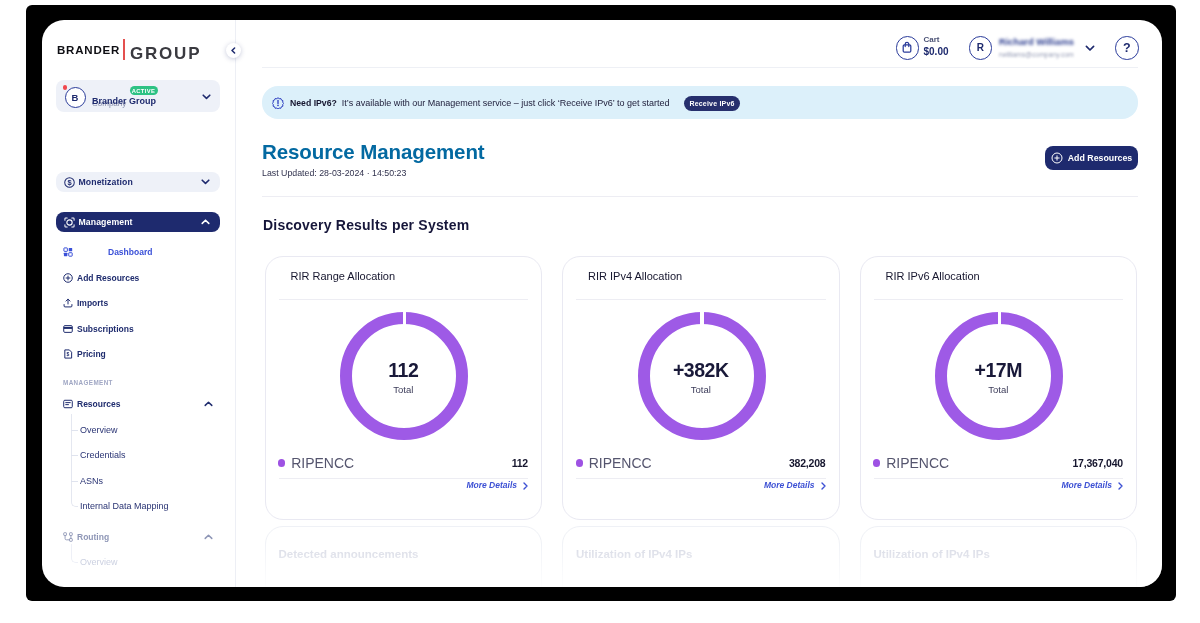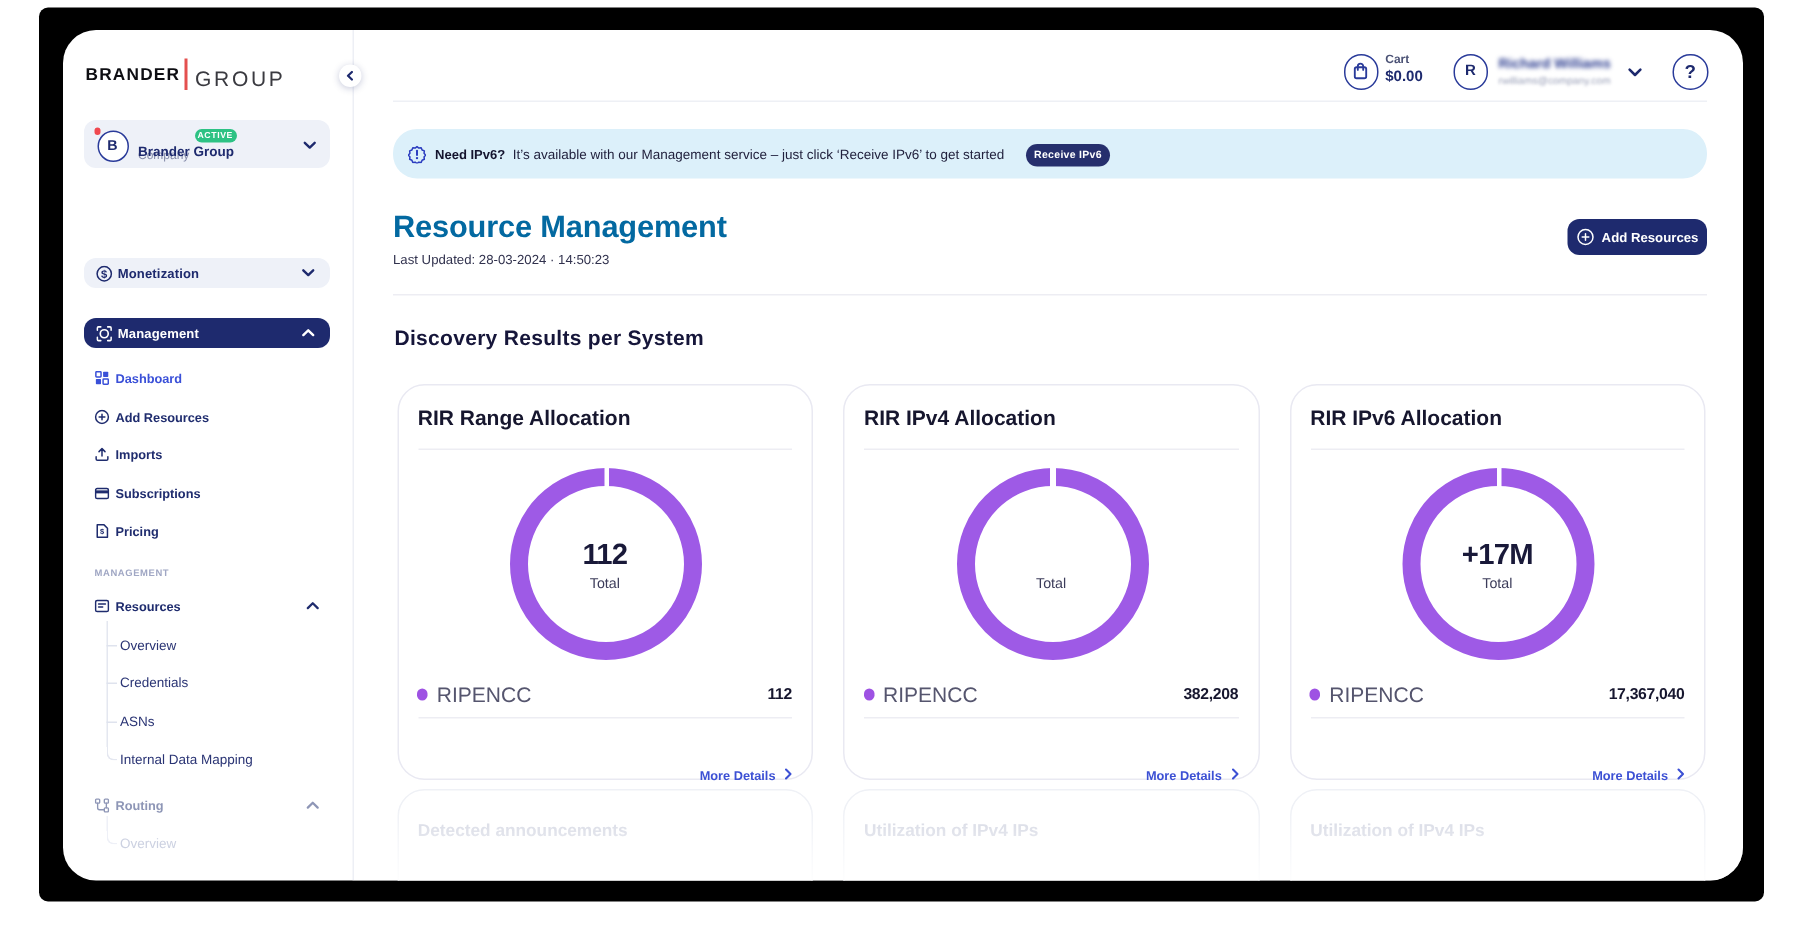--- a/index.html
+++ b/index.html
@@ -29,45 +29,45 @@
   .banner { position:absolute; left:220px; top:66px; width:876px; height:33px; border-radius:16px; background:#dcf0fa; }
   .pill { position:absolute; left:422px; top:9.5px; width:56px; height:15px; border-radius:8px; background:#262f6d; color:#fff; font-size:7px; font-weight:bold; display:flex; align-items:center; justify-content:center; letter-spacing:.2px; }
   
   .h1 { position:absolute; left:220px; top:120px; font-size:20.5px; font-weight:bold; color:#0369a1; letter-spacing:-.1px; }
   .lastupd { position:absolute; left:220px; top:147.5px; font-size:8.8px; color:#31324e; }
   .addres-btn { position:absolute; left:1003px; top:126px; width:93px; height:24px; border-radius:8px; background:#1e2a6e; color:#fff; font-size:8.8px; font-weight:bold; display:flex; align-items:center; justify-content:center; gap:5px; }
   .sec-divider { position:absolute; left:220px; top:175.5px; width:876px; height:1px; background:#ededf3; }
   .sec-title { position:absolute; left:221px; top:196.5px; font-size:14px; font-weight:bold; color:#16163a; letter-spacing:.2px; }
   
   .card { position:absolute; top:235.5px; width:277.5px; height:264px; border:1px solid #e9e9f2; border-radius:18px; background:#fff; }
-  .card .ttl { position:absolute; left:13px; top:13px; font-size:14px; font-weight:bold; color:#16162e; }
+  .card .ttl { position:absolute; left:25px; top:13px; font-size:11px; font-weight:normal; color:#16162e; }
   .card .div1 { position:absolute; left:13px; right:13px; top:42px; height:1px; background:#ededf3; }
   .donut { position:absolute; left:74.5px; top:55.5px; width:128px; height:128px; border:12.5px solid #9e5ae6; border-radius:50%; }
   .notch { position:absolute; left:137px; top:55px; width:3.5px; height:15px; background:#fff; }
   .dval { position:absolute; left:0; top:102.5px; width:100%; text-align:center; font-size:19.5px; font-weight:bold; color:#191939; letter-spacing:-.5px; }
   .dtot { position:absolute; left:0; top:127px; width:100%; text-align:center; font-size:9.5px; color:#3c3c5a; }
   .legend { position:absolute; left:12.5px; right:13px; top:201px; height:11px; display:flex; align-items:center; }
   .ldot { width:7.2px; height:7.2px; border-radius:50%; background:#9e52e3; margin-right:6px; }
   .lname { font-size:14px; color:#55556e; }
   .lval { margin-left:auto; font-size:10.5px; font-weight:bold; color:#16162e; letter-spacing:-.2px; }
   .card .div2 { position:absolute; left:13px; right:13px; top:221.5px; height:1px; background:#ededf3; }
-  .more { position:absolute; right:13px; top:255px; font-size:8.5px; font-weight:bold; color:#3c50d4; display:flex; align-items:flex-start; gap:6px; }
+  .more { position:absolute; right:13px; top:223px; font-size:8.5px; font-weight:bold; color:#3c50d4; display:flex; align-items:flex-end; gap:6px;font-style:italic; }
   
   .card2 { position:absolute; top:505.5px; width:277.5px; height:120px; border:1px solid #eff1f6; border-radius:18px; background:#fff; }
   .card2 .ttl { position:absolute; left:13px; top:21px; font-size:11.5px; font-weight:bold; color:#d3d6e2; }
   .fade { position:absolute; left:194px; top:517px; width:926px; height:50px; background:linear-gradient(180deg, rgba(255,255,255,0) 0%, rgba(255,255,255,.9) 100%); pointer-events:none; }
 </style>
 </head>
 <body>
 <div class="frame">
 <div class="app">
 
   <div class="abs" style="left:15px;top:24px;font-size:11.5px;font-weight:bold;color:#0e0e13;letter-spacing:.8px;">BRANDER</div>
   <div class="abs" style="left:80.5px;top:19px;width:2.8px;height:21px;background:#e4504f;"></div>
-  <div class="abs" style="left:88px;top:24px;font-size:14px;color:#3a3a40;letter-spacing:1.8px;">GROUP</div>
+  <div class="abs" style="left:88px;top:24px;font-size:17px;color:#3a3a40;letter-spacing:1.8px;font-weight:bold;">GROUP</div>
 
   <div class="abs" style="left:14px;top:60px;width:164px;height:32px;border-radius:8px;background:#eef1f8;"></div>
   <div class="abs" style="left:20.5px;top:65px;width:4.8px;height:4.8px;border-radius:50%;background:#f0484f;z-index:2;"></div>
   <div class="circ" style="left:22.5px;top:67px;width:21px;height:21px;border-width:1.7px;">
         <span style="font-size:9.5px;font-weight:bold;color:#1e2a6e;">B</span>
       </div>
   <div class="abs" style="left:50px;top:64px;font-size:8px;color:#858ba9;margin-top:15px;">Company</div>
   <div class="abs" style="left:87.5px;top:66px;width:28px;height:9px;border-radius:5px;background:#2dc284;color:#fff;font-size:5.8px;font-weight:bold;letter-spacing:.4px;display:flex;align-items:center;justify-content:center;">ACTIVE</div>
   <div class="abs" style="left:50px;top:75.5px;font-size:9px;font-weight:bold;color:#1e2a6e;">Brander Group</div>
   <svg class="abs" style="left:160px;top:74px;" width="9" height="6" viewBox="0 0 9 6">
@@ -88,21 +88,21 @@
     <svg width="11" height="11" viewBox="0 0 12 12">
           <circle cx="6" cy="6" r="2.9" stroke="#fff" stroke-width="1.2" fill="none"></circle>
           <path d="M1 3.5 V1.8 a.8.8 0 0 1 .8-.8 H3.5 M8.5 1 h1.7 a.8.8 0 0 1 .8.8 V3.5 M11 8.5 v1.7 a.8.8 0 0 1 -.8.8 H8.5 M3.5 11 H1.8 a.8.8 0 0 1 -.8-.8 V8.5" stroke="#fff" stroke-width="1.1" fill="none" stroke-linecap="round"></path>
         </svg>
     <span class="lbl">Management</span>
     <svg class="chev" width="9" height="6" viewBox="0 0 9 6">
           <path d="M1.2 4.4 L4.5 1.2 L7.8 4.4" stroke="#fff" stroke-width="1.6" fill="none" stroke-linecap="round" stroke-linejoin="round"></path>
         </svg>
   </div>
 
-  <div class="subitem" style="top:226px;color:#3a50d8;">
+  <div class="subitem" style="top:226px;color:#3a50d8;gap:31px;">
     <svg width="10" height="10" viewBox="0 0 11 11">
           <rect x="1" y="1" width="3.8" height="3.8" rx="0.5" stroke="#3a50d8" stroke-width="1.1" fill="none"></rect>
           <rect x="6.3" y="1" width="3.8" height="3.8" rx="0.5" fill="#3a50d8"></rect>
           <rect x="1" y="6.3" width="3.8" height="3.8" rx="0.5" fill="#3a50d8"></rect>
           <rect x="6.3" y="6.3" width="3.8" height="3.8" rx="0.5" stroke="#3a50d8" stroke-width="1.1" fill="none"></rect>
         </svg>
     <span class="lbl">Dashboard</span>
   </div>
   <div class="subitem" style="top:251.5px;">
     <svg width="10" height="10" viewBox="0 0 11 11">
@@ -231,20 +231,21 @@
     <div class="div2"></div>
     <div class="more">More Details <svg width="5" height="8" viewBox="0 0 5 8">
             <path d="M1 1 L4 4 L1 7" stroke="#3c50d4" stroke-width="1.4" fill="none" stroke-linecap="round" stroke-linejoin="round"></path>
           </svg></div>
   </div>
   <div class="card" style="left:520px;">
     <div class="ttl">RIR IPv4 Allocation</div>
     <div class="div1"></div>
     <div class="donut"></div>
         <div class="notch"></div>
+    <div class="dval">+382K</div>
     <div class="dtot">Total</div>
     <div class="legend">
           <span class="ldot"></span>
           <span class="lname">RIPENCC</span>
           <span class="lval">382,208</span>
         </div>
     <div class="div2"></div>
     <div class="more">More Details <svg width="5" height="8" viewBox="0 0 5 8">
             <path d="M1 1 L4 4 L1 7" stroke="#3c50d4" stroke-width="1.4" fill="none" stroke-linecap="round" stroke-linejoin="round"></path>
           </svg></div>

